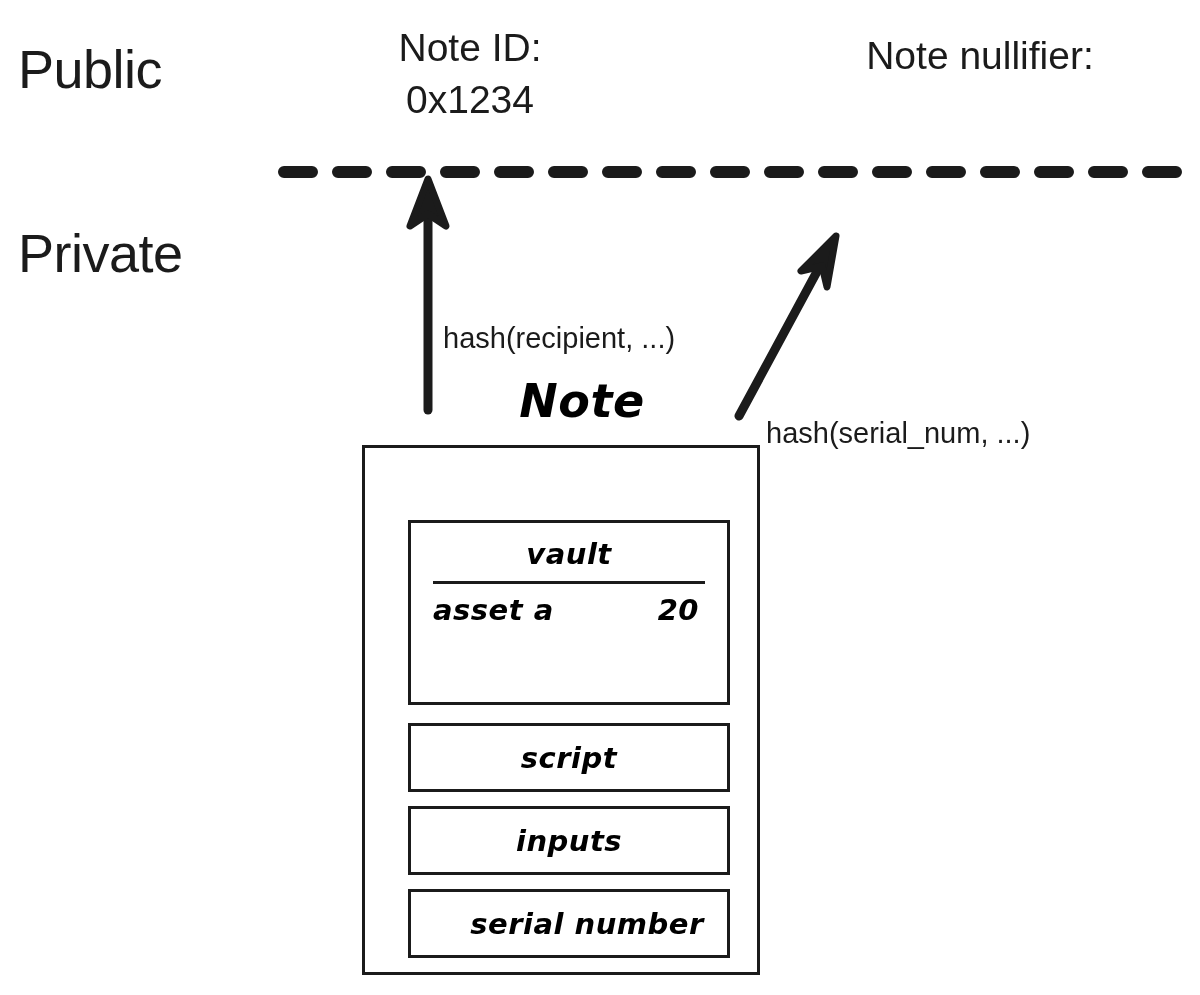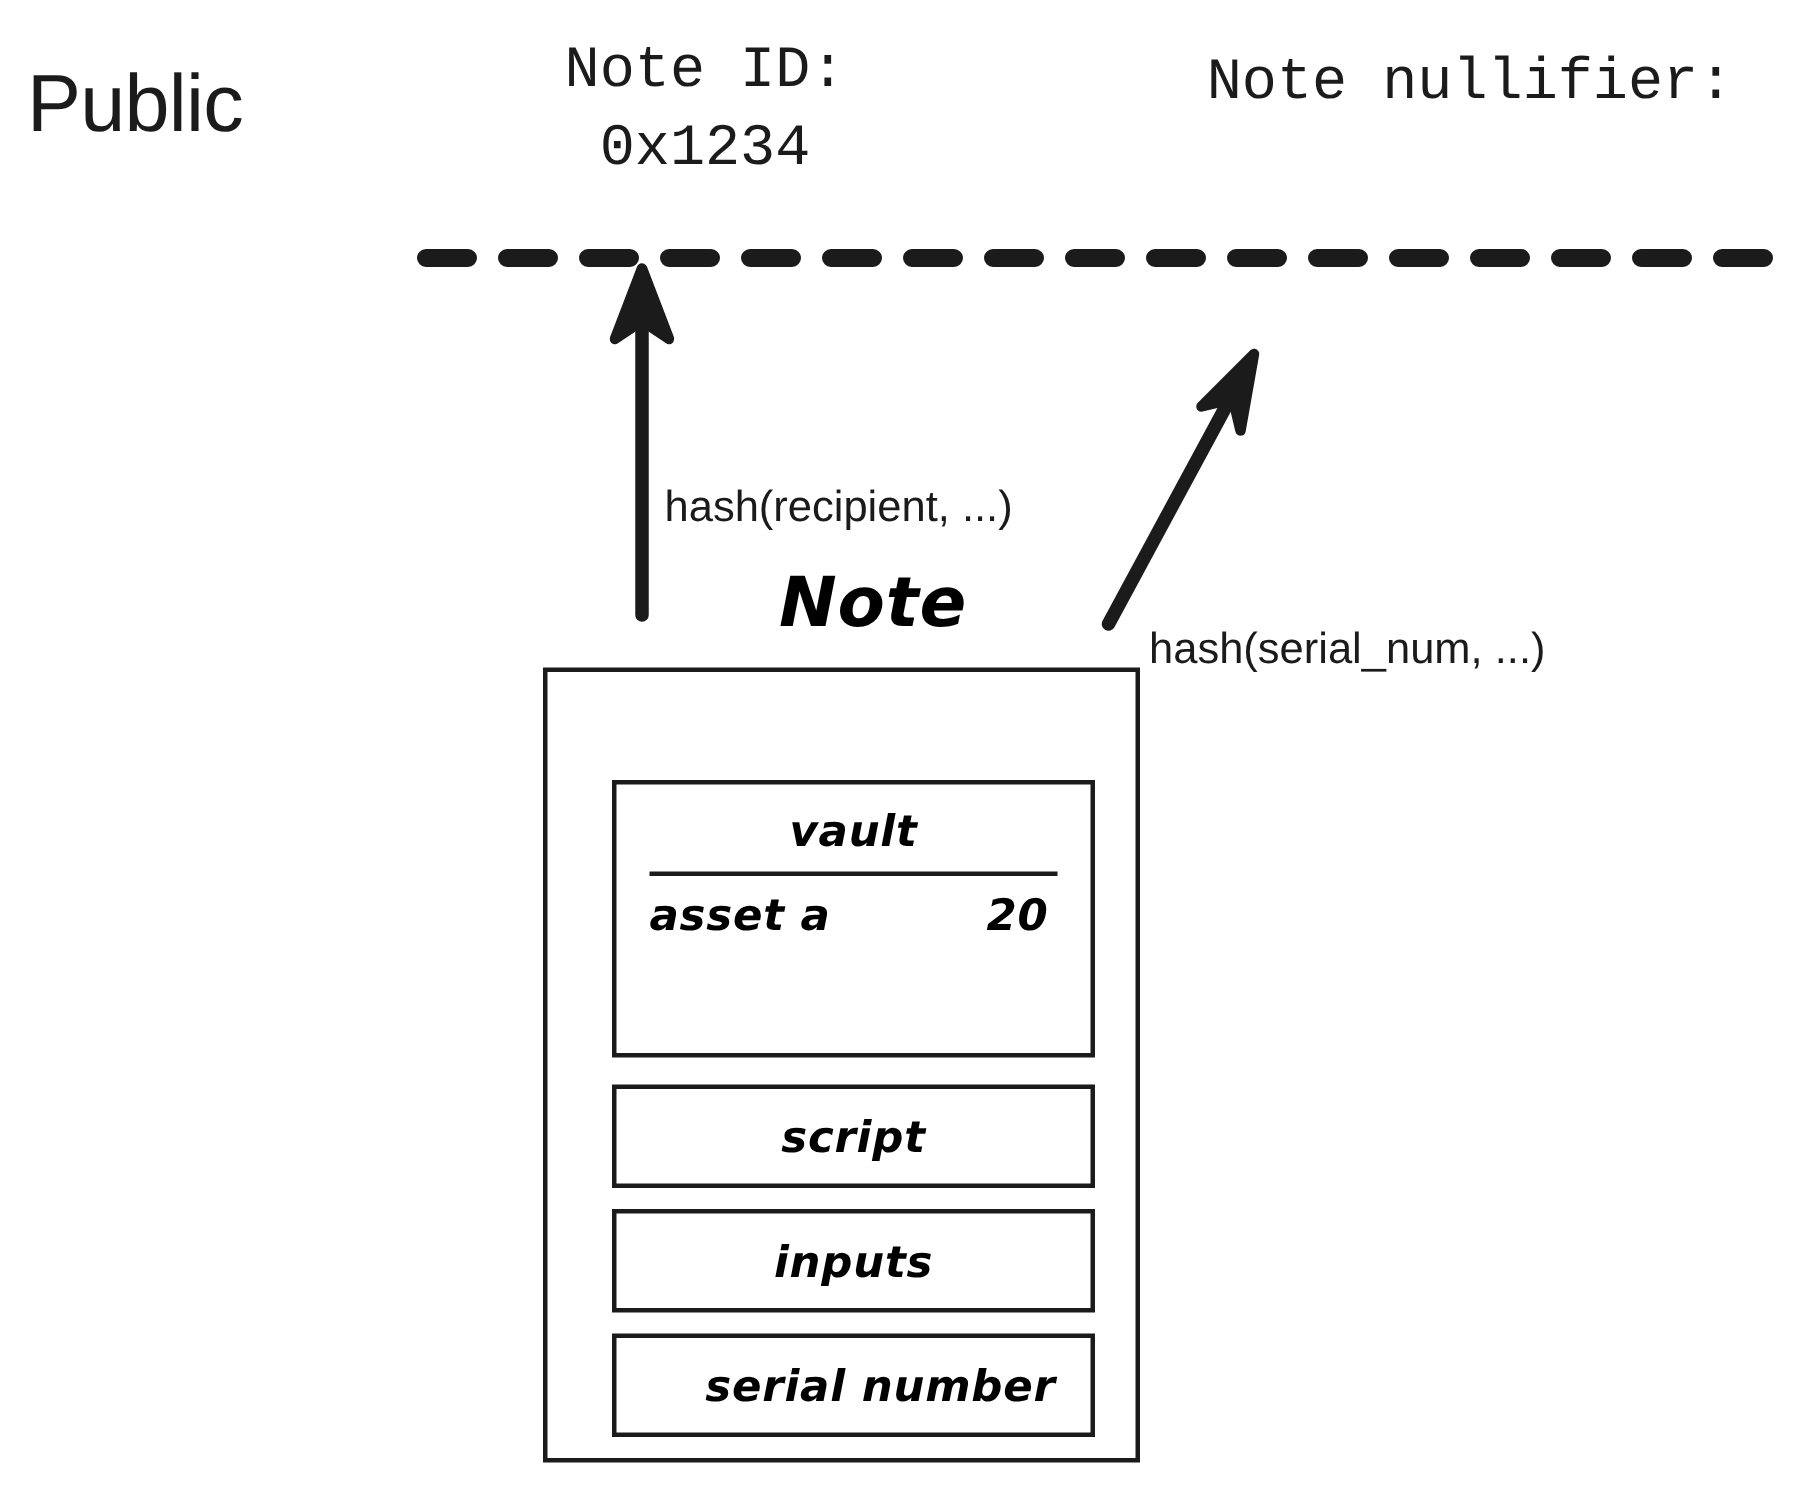--- a/index.html
+++ b/index.html
@@ -29,21 +29,21 @@
     letter-spacing: -0.5px;
     white-space: nowrap;
   }
   #zone-public  { left: 18px; top: 38px; }
   #zone-private { left: 18px; top: 222px; }
 
   
   .pub-annot {
     position: absolute;
     text-align: center;
-    font-family: Liberation Mono, monospace;
+    font-family: Liberation Sans, sans-serif;
     font-size: 39px;
     line-height: 1.33;
     color: #1b1b1b;
     white-space: nowrap;
   }
   #note-id-annot     { left: 330px;  top: 22px;  width: 280px; }
   #nullifier-annot   { left: 790px;  top: 30px;  width: 380px; }
   .pub-annot .ln1 { display: block; }
   .pub-annot .ln2 { display: block; }
 
@@ -147,20 +147,21 @@
   #hash-recipient-label { left: 443px; top: 274px; }
   #hash-serial-label    { left: 766px; top: 369px; }
 </style>
 </head>
 <body>
 
 <div id="canvas">
 
   <div class="zone-label" id="zone-public">Public</div>
 
+  <div class="zone-label" id="zone-private">Private</div>
 
   <div class="pub-annot" id="note-id-annot">
     <span class="ln1">Note ID:</span>
     <span class="ln2">0x1234</span>
   </div>
 
   <div class="pub-annot" id="nullifier-annot">
     <span class="ln1">Note nullifier:</span>
   </div>
 

